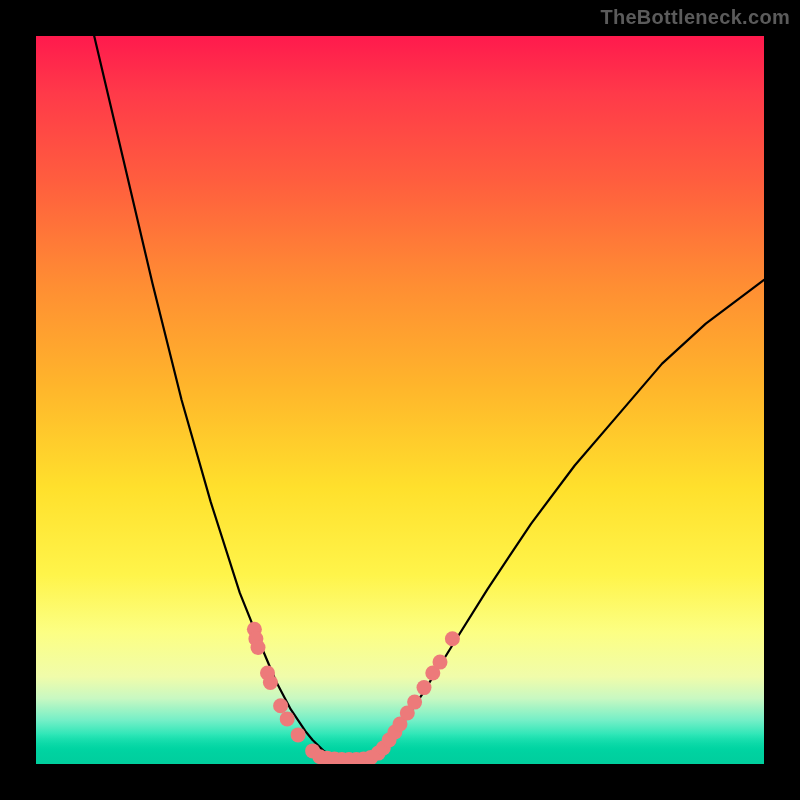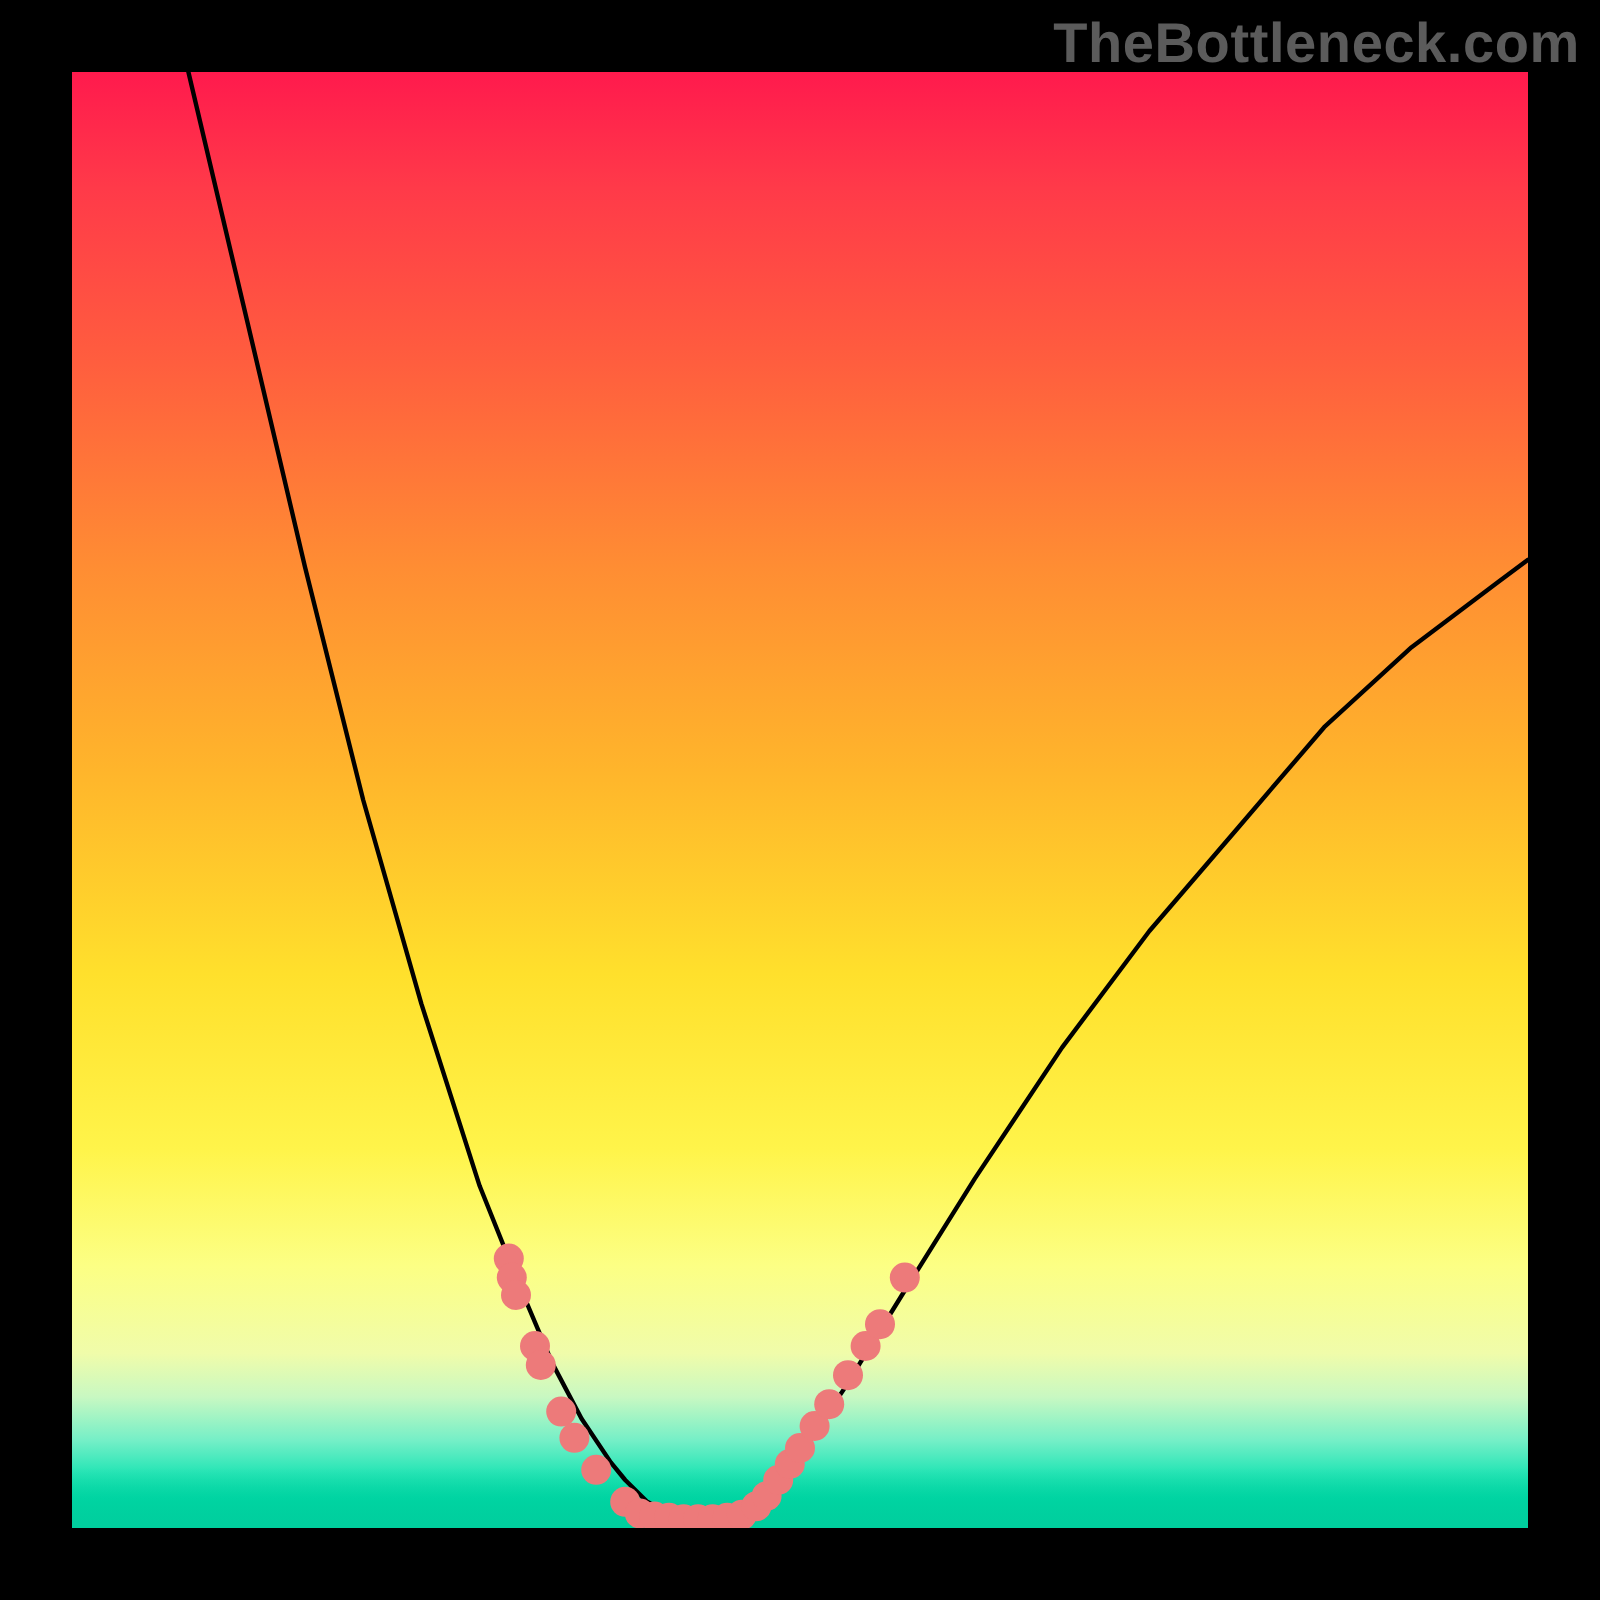--- a/index.html
+++ b/index.html
@@ -56,21 +56,21 @@
       to bottom,
       rgba(0,0,0,0) 0%,
       #00cf9e 100%
     );
   }
   .watermark {
     position: absolute;
     top: 6px;
     right: 10px;
     color: #5b5b5b;
-    font-size: 28px;
+    font-size: 20px;
     font-weight: 600;
     letter-spacing: 0.3px;
     user-select: none;
   }
   svg {
     position: absolute;
     inset: 0;
   }
 </style>
 </head>

